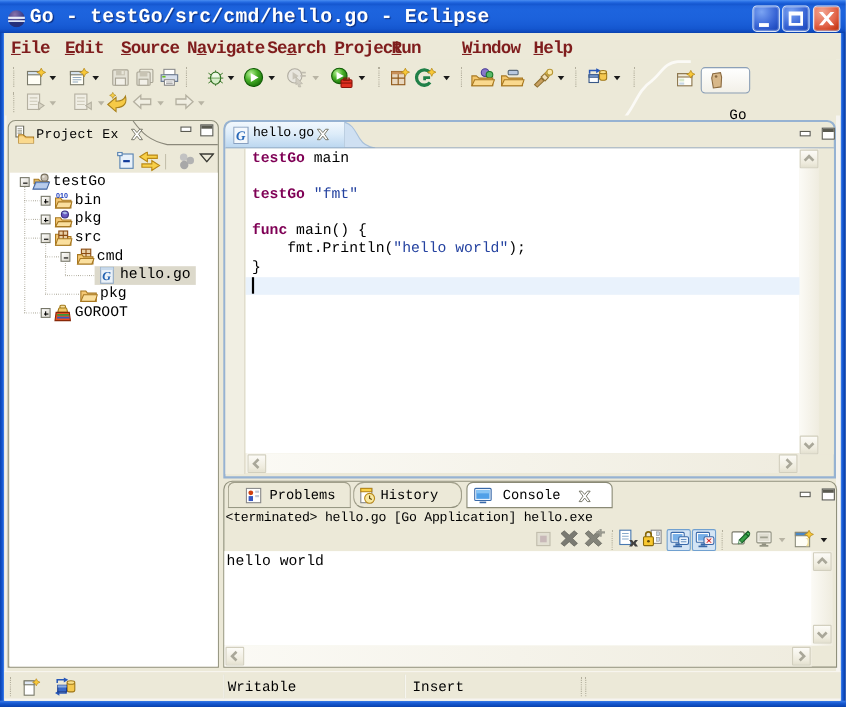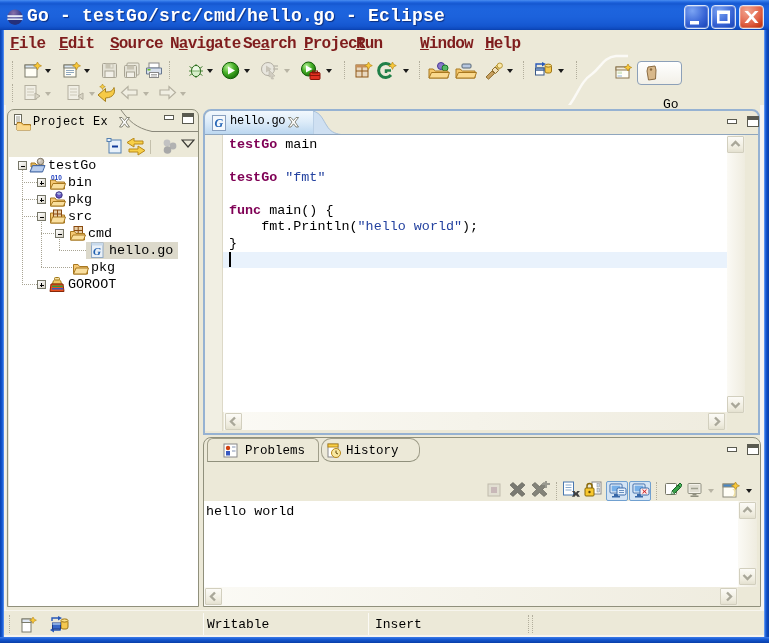--- a/index.html
+++ b/index.html
@@ -516,20 +516,33 @@
   </div>
   <div class="bp-tab" style="left:118px;width:99px;border-radius:10px;">
     <svg style="position:absolute;left:4px;top:4px" width="16" height="16" viewBox="0 0 16 16">
       <rect x="2" y="1" width="10" height="13" fill="#fff" stroke="#888"></rect>
       <rect x="2" y="1" width="10" height="3" fill="#f8d048" stroke="#b88818"></rect>
       <circle cx="10" cy="10" r="4.5" fill="#f8e8a0" stroke="#b88818"></circle>
       <path d="M10 7.5 L10 10 L12 11" stroke="#604808" fill="none"></path>
     </svg>
     <span style="margin-left:24px">History</span>
   </div>
+  <div class="bp-tab" style="left:221px;width:133px;background:#fff;border-color:#8a8a76;">
+    <svg style="position:absolute;left:6px;top:4px" width="17" height="16" viewBox="0 0 17 16">
+      <rect x="0.5" y="1" width="15" height="11" rx="1" fill="#e8f2fc" stroke="#3868a8"></rect>
+      <rect x="2" y="2.5" width="12" height="8" fill="#50a0e8"></rect>
+      <rect x="2" y="2.5" width="12" height="3" fill="#88c4f4"></rect>
+      <rect x="5" y="13" width="6" height="1.5" fill="#3868a8"></rect>
+    </svg>
+    <span style="margin-left:32px">Console</span>
+    <svg style="position:absolute;left:100px;top:6px" width="13" height="13" viewBox="0 0 13 13">
+        <path d="M1.5 1.5 L4 1.5 L6.5 4.5 L9 1.5 L11.5 1.5 L8 6 L11.5 11 L9 11 L6.5 7.8 L4 11 L1.5 11 L5 6 Z" fill="#fff" stroke="#6a6a5a" stroke-width="0.8"></path>
+      </svg>
+  </div>
+  <div id="bp-term">&lt;terminated&gt; hello.go [Go Application] hello.exe</div>
   <div class="flatmin" style="left:524px;top:10px"></div>
   <div class="flatmax" style="left:544px;top:7px"></div>
 
   <svg class="ticon" style="left:284px;top:46px" width="15" height="15" viewBox="0 0 15 15">
     <rect x="1" y="1" width="12" height="12" fill="#e2dfd2" stroke="#c0bcac"></rect>
       <rect x="4" y="4" width="6" height="6" fill="#c8b8b8"></rect>
   </svg>
   <svg class="ticon" style="left:305px;top:44px" width="19" height="18" viewBox="0 0 19 18">
     <path d="M2 4 L5 1.5 L9.5 5.5 L14 1.5 L17 4 L12.5 8.5 L17 13 L14 15.5 L9.5 11.5 L5 15.5 L2 13 L6.5 8.5 Z" fill="#7a7a72" stroke="#5a5a52" stroke-width="0.6"></path>
   </svg>

